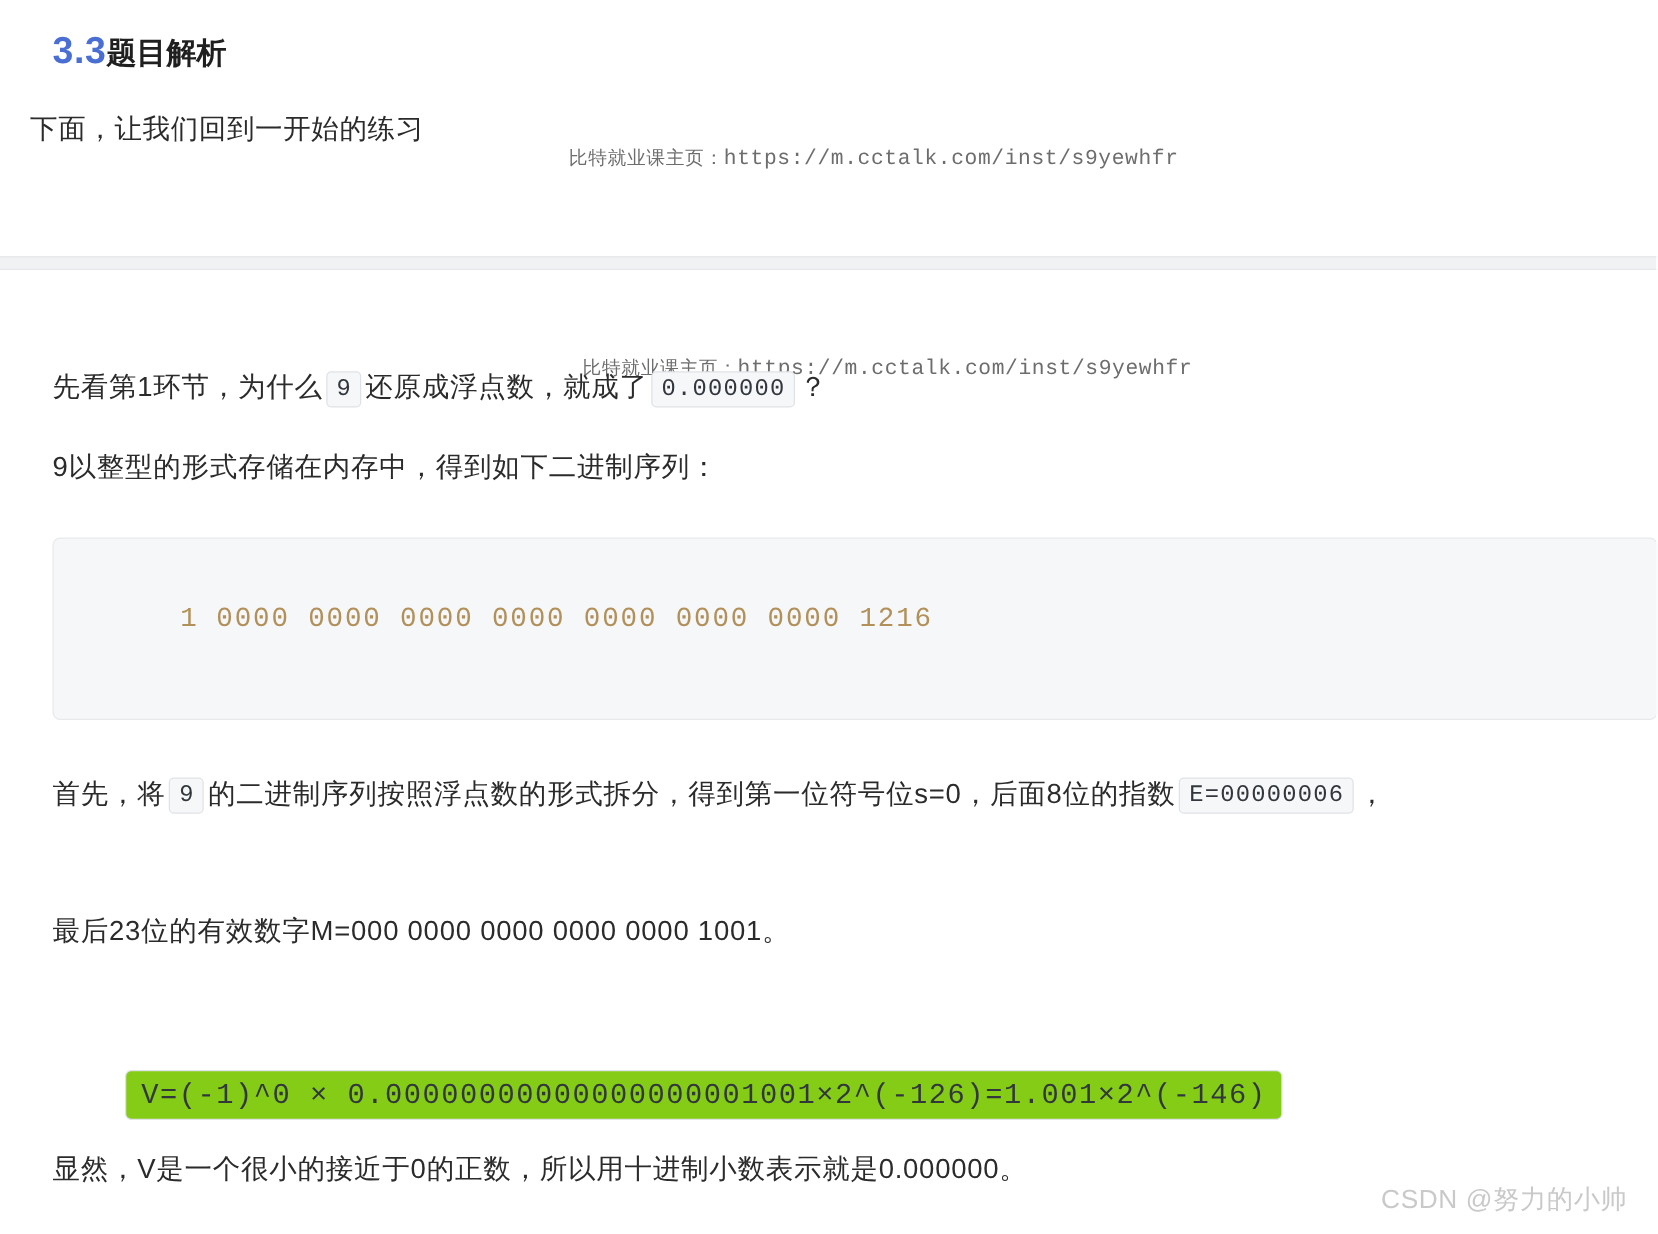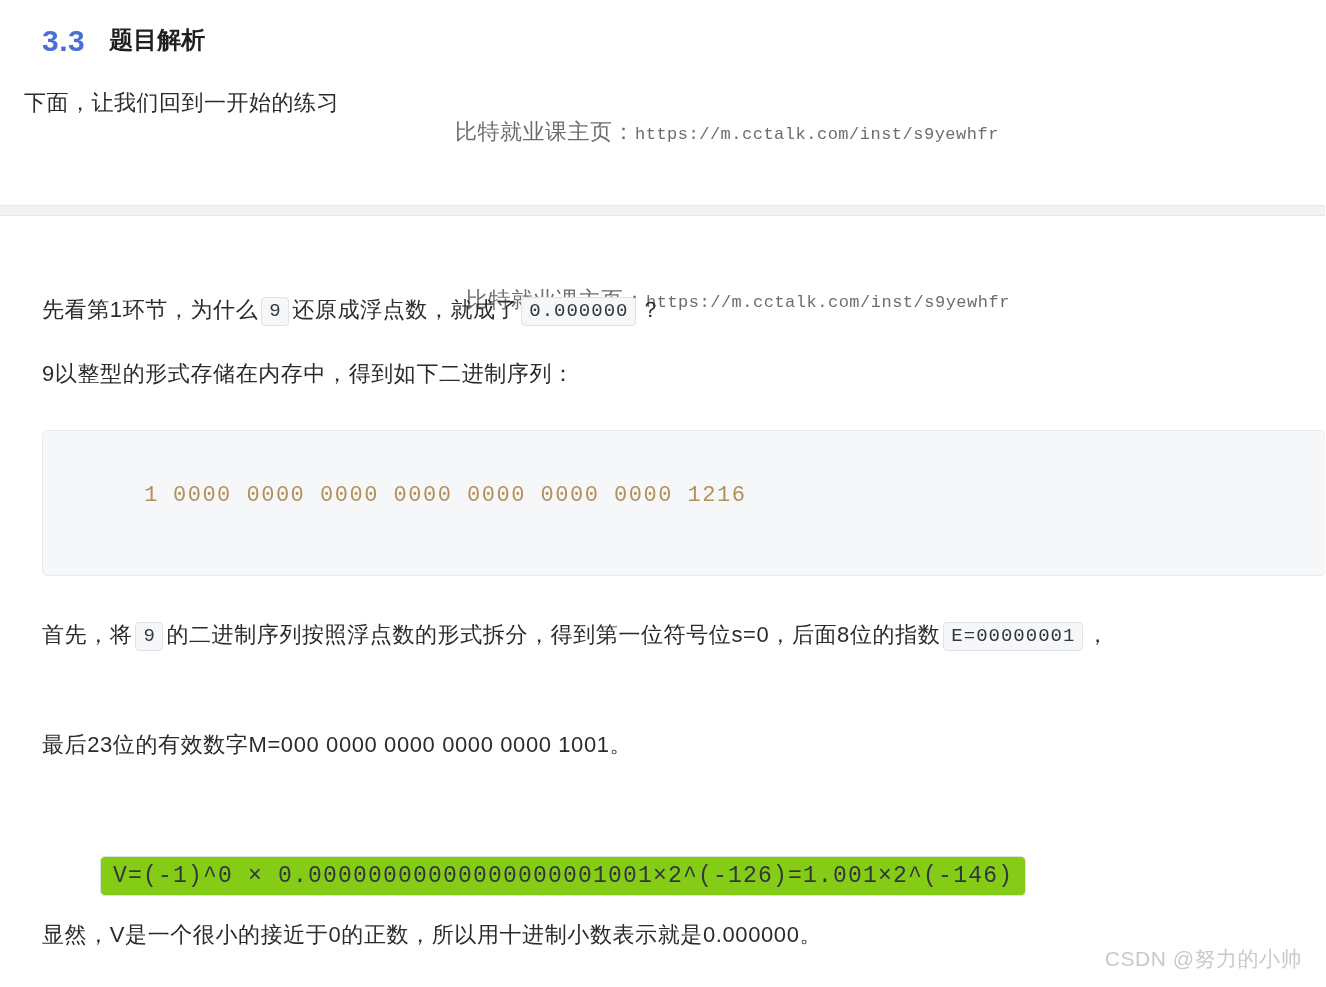--- a/index.html
+++ b/index.html
@@ -20,22 +20,22 @@
     width: 1326px;
     height: 987px;
   }
 
   
   .heading-row {
     position: absolute;
     left: 42px;
     top: 24px;
     display: flex;
-    align-items: flex-start;
-    gap: 24px;
+    align-items: flex-end;
+    gap: 0;
   }
   .heading-num {
     color: #4a6fd4;
     font-size: 30px;
     font-weight: 700;
     letter-spacing: 0.5px;
   }
   .heading-text {
     color: #1f1f1f;
     font-size: 24px;
@@ -55,21 +55,21 @@
 
   
   .watermark {
     position: absolute;
     font-family: "Liberation Serif", serif;
     color: #6d6d6d;
     white-space: nowrap;
     pointer-events: none;
   }
   .watermark .wm-cn {
-    font-size: 22px;
+    font-size: 15px;
     letter-spacing: 0.5px;
   }
   .watermark .wm-url {
     font-family: Liberation Mono, monospace;
     font-size: 17px;
     letter-spacing: 0.5px;
   }
   .wm-1 {
     left: 455px;
     top: 117px;
@@ -230,21 +230,21 @@
   <div class="para p2">9以整型的形式存储在内存中，得到如下二进制序列：</div>
 
   <div class="code-block">
     <div class="code-line">
       <span class="code-gutter">1</span>
       <span class="code-content">0000 0000 0000 0000 0000 0000 0000 1216</span>
     </div>
   </div>
 
   <div class="para p3">
-    <span class="seg">首先，将</span><span class="inline-code">9</span><span class="seg">的二进制序列按照浮点数的形式拆分，得到第一位符号位s=0，后面8位的指数</span><span class="inline-code wide">E=00000001</span><span class="seg">，</span>
+    <span class="seg">首先，将</span><span class="inline-code">9</span><span class="seg">的二进制序列按照浮点数的形式拆分，得到第一位符号位s=0，后面8位的指数</span><span class="inline-code wide">E=00000006</span><span class="seg">，</span>
   </div>
 
   <div class="para p4">最后23位的有效数字M=000 0000 0000 0000 0000 1001。</div>
 
 
   <div class="formula-box">V=(-1)^0 × 0.00000000000000000001001×2^(-126)=1.001×2^(-146)</div>
 
   <div class="para p6">显然，V是一个很小的接近于0的正数，所以用十进制小数表示就是0.000000。</div>
 
   <div class="csdn-mark">CSDN @努力的小帅</div>

